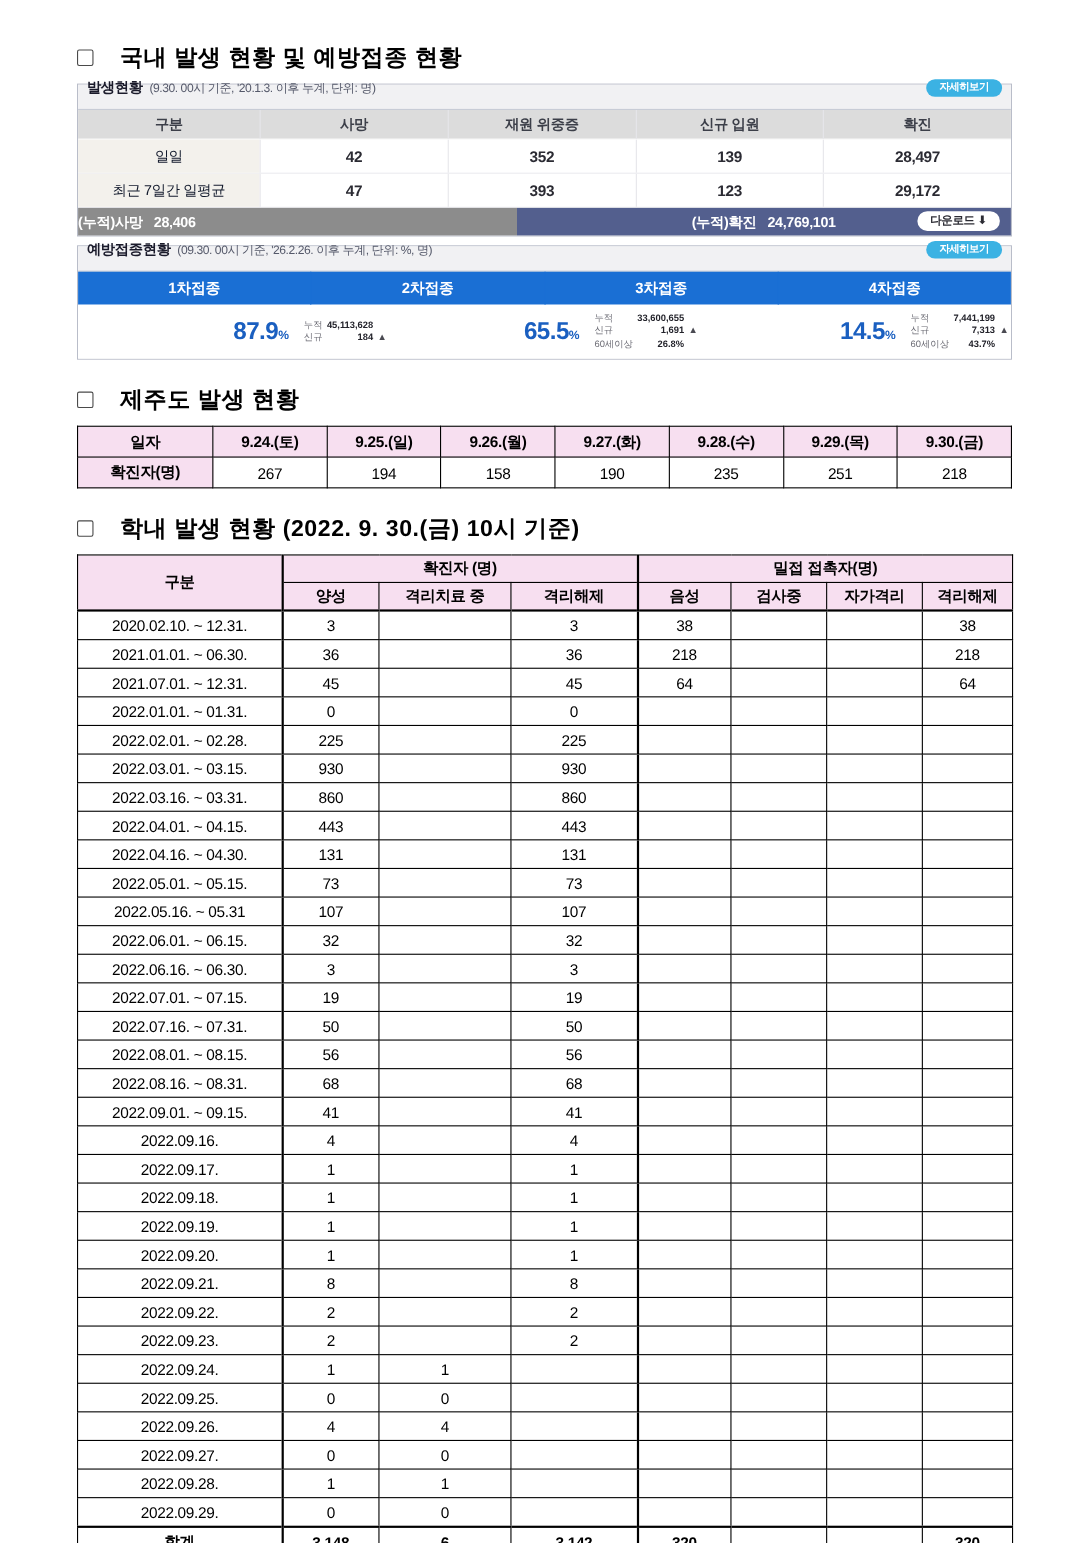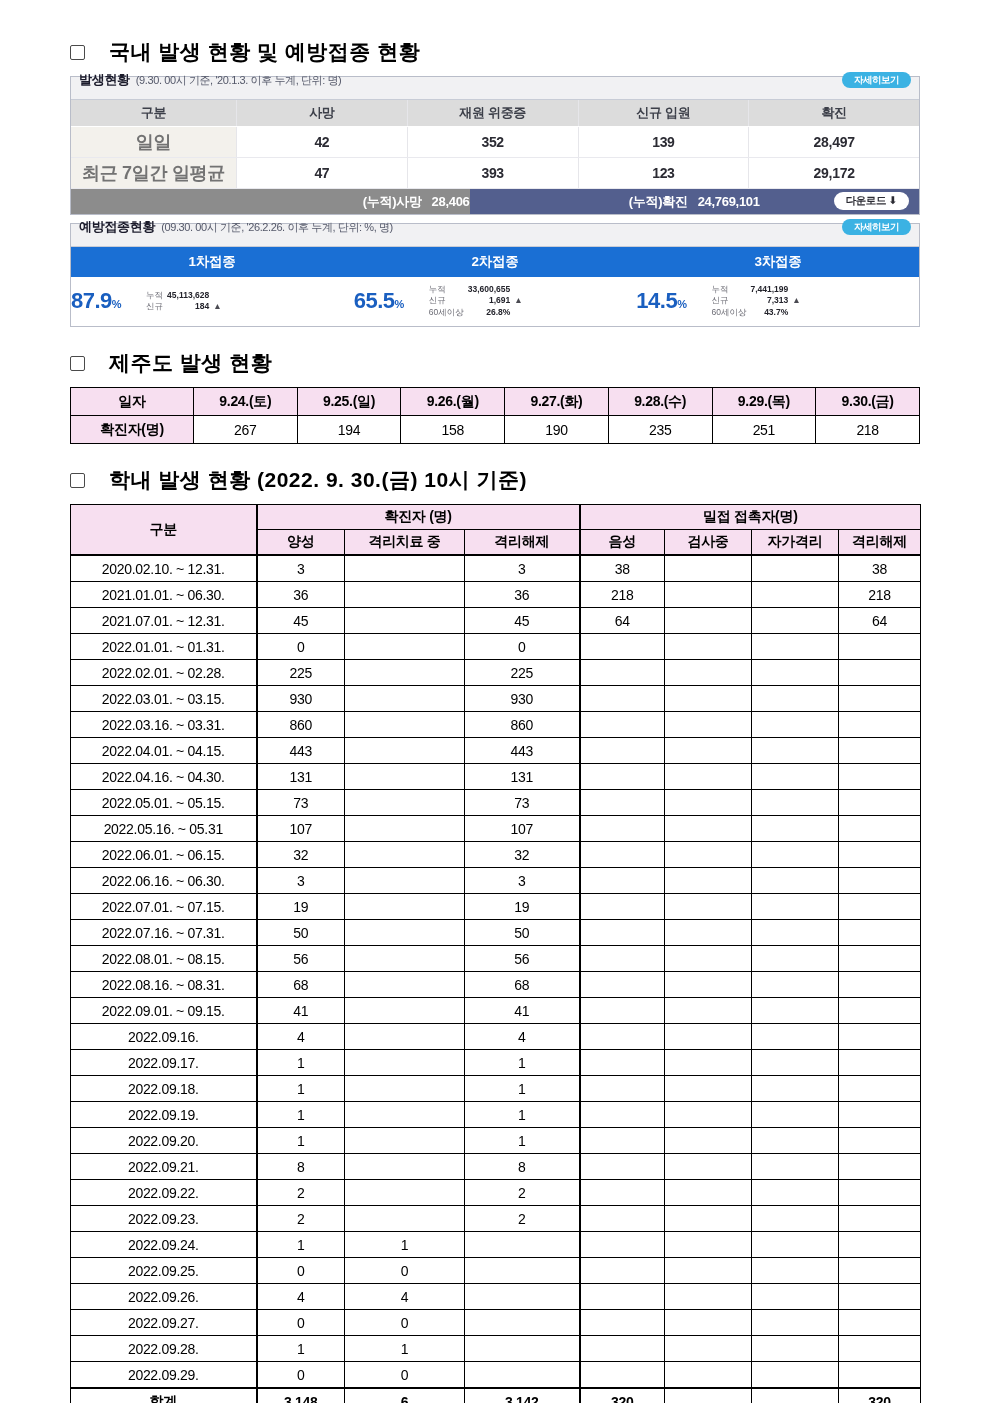--- a/index.html
+++ b/index.html
@@ -98,30 +98,30 @@
     padding: 4px 0;
     letter-spacing: -0.3px;
     display: flex;
     align-items: center;
     justify-content: center;
   }
   .gh-c { font-weight: bold; color: #3c3f49; }
   .gh-c + .gh-c, .gr-c + .gr-c { border-left: 1px solid #e6e6ea; }
   .gh-c.first, .gr-c.first { flex: 0 0 165px; }
   .grid-row { background: #ffffff; border-bottom: 1px solid #e9e9ee; min-height: 30px; }
-  .grid-row .gr-c.first { background: #f3f1ec; font-weight: bold; color: #737373; font-size: 18px; line-height: 1.05; }
+  .grid-row .gr-c.first { background: #f3f1ec; font-weight: normal; color: #0f172a; font-size: 13px; line-height: 1.05; }
   .gr-c { font-weight: bold; color: #2b2b33; font-size: 14px; }
   .bottom-bar { display: flex; height: 25px; }
   .bb-left {
     flex: 0 0 47%;
     background: #8c8c8c;
     color: #ffffff;
     display: flex;
     align-items: center;
-    justify-content: flex-end;
+    justify-content: flex-start;
     gap: 10px;
     font-size: 13px;
     font-weight: bold;
     letter-spacing: -0.3px;
   }
   .bb-right {
     flex: 1 1 auto;
     background: #535f8e;
     color: #ffffff;
     display: flex;
@@ -160,22 +160,22 @@
     text-align: center;
     padding: 6px 0;
     letter-spacing: -0.2px;
   }
   .vt + .vt { border-left: 1px solid #1a6fd4; }
   .vac-body { display: flex; background: #ffffff; }
   .vb {
     flex: 1 1 0;
     display: flex;
     align-items: center;
-    justify-content: flex-start;
-    gap: 23px;
+    justify-content: flex-end;
+    gap: 12px;
     padding: 7px 0 8px 0;
   }
   .vb .pct {
     font-size: 22px;
     font-weight: bold;
     color: #1a5fc0;
     letter-spacing: -0.5px;
   }
   .vb .pct .unit { font-size: 11px; font-weight: bold; }
   .vb-tab { border-collapse: collapse; }
@@ -274,20 +274,21 @@
   <div class="widget vac">
     <div class="w-title">
       <span class="t1">예방접종현황</span>
       <span class="t2">(09.30. 00시 기준, '26.2.26. 이후 누계, 단위: %, 명)</span>
       <span class="pill">자세히보기</span>
     </div>
     <div class="vac-tabs">
       <div class="vt">1차접종</div>
       <div class="vt">2차접종</div>
       <div class="vt">3차접종</div>
+      <div class="vt">4차접종</div>
     </div>
     <div class="vac-body">
 
       <div class="vb">
         <span class="pct"><span>87.9</span><span class="unit">%</span></span>
         <table class="vb-tab">
           <tbody>
               <tr>
                 <td class="lab">누적</td>
                 <td class="val">45,113,628</td>

